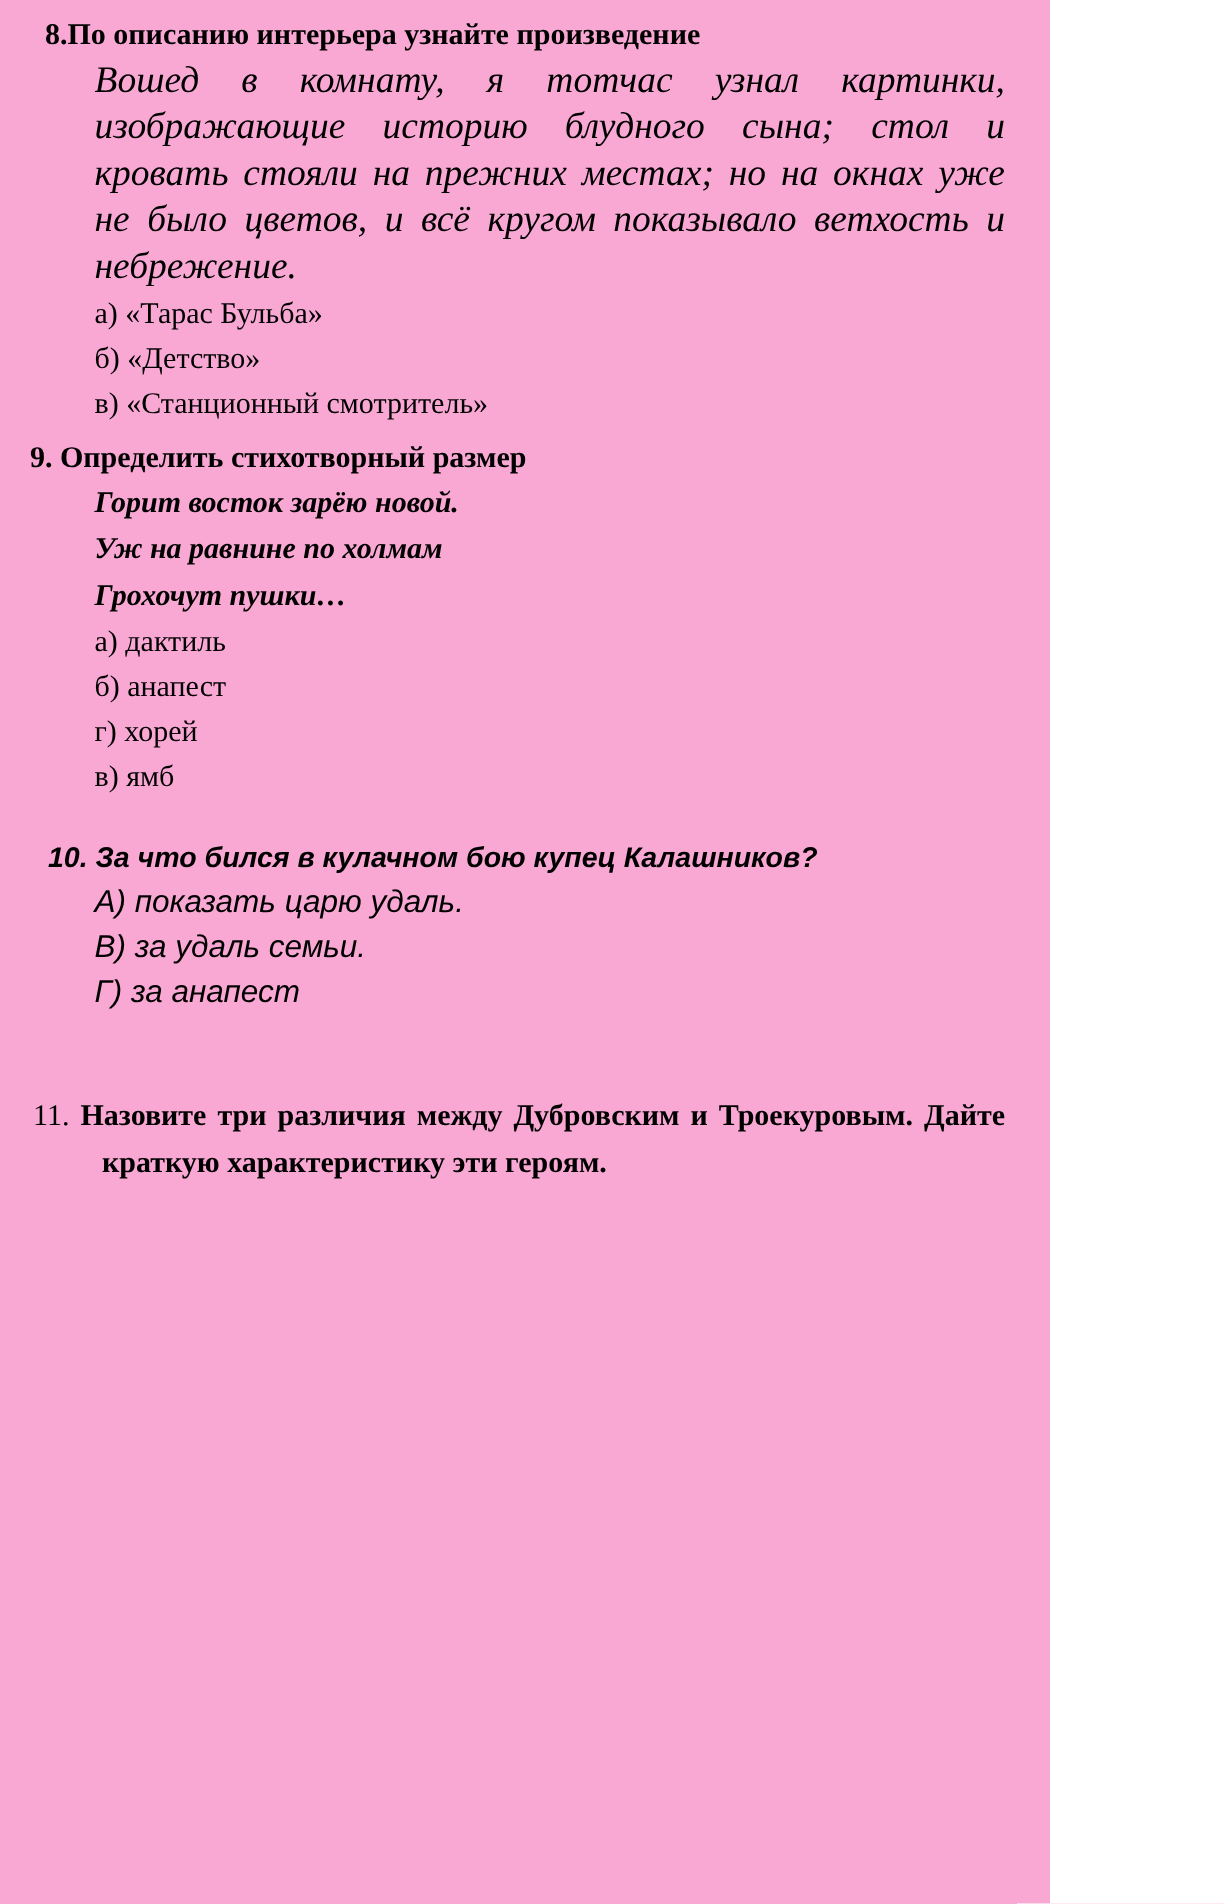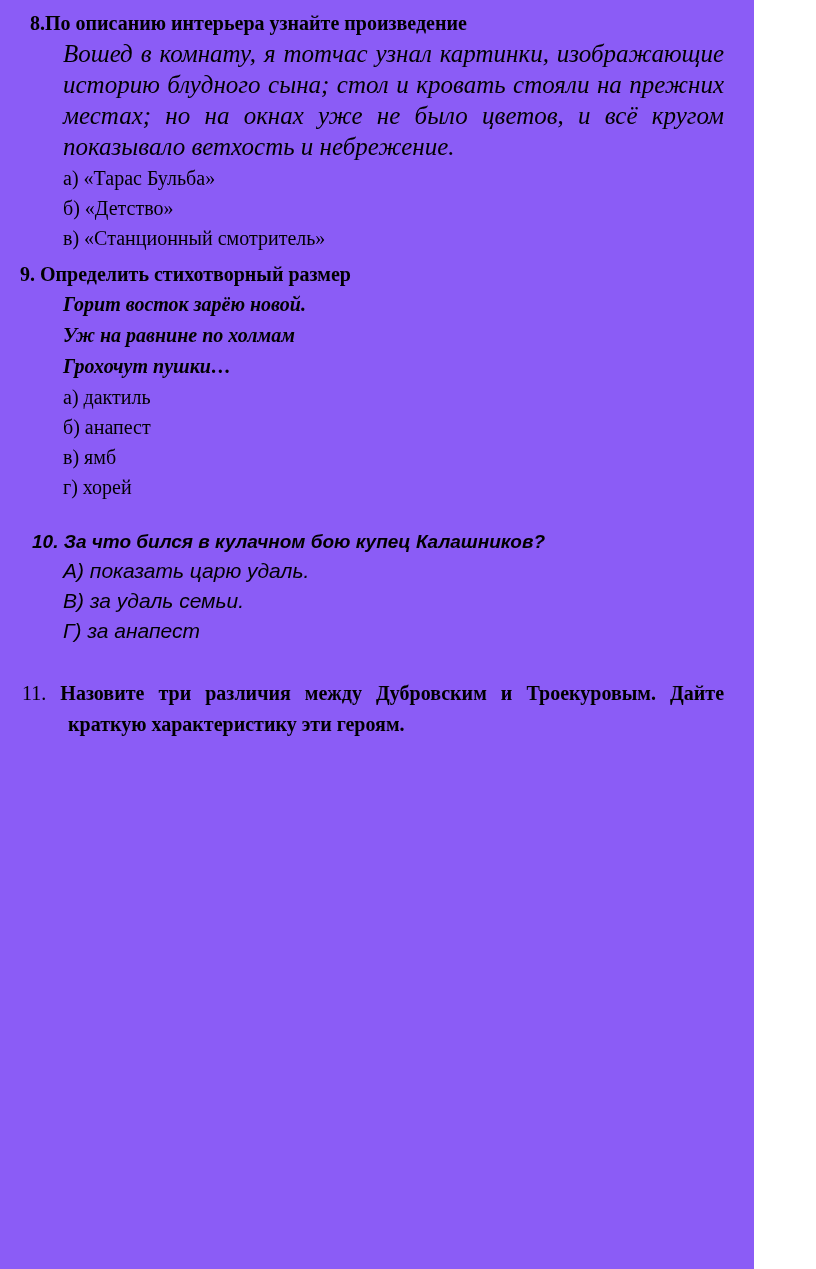--- a/index.html
+++ b/index.html
@@ -5,24 +5,24 @@
   * { margin: 0; padding: 0; box-sizing: border-box; }
   html, body { background: #ffffff; }
   body {
     width: 816px;
     height: 1269px;
     color: #000000;
     font-family: "Liberation Serif", serif;
     overflow: hidden;
   }
   .page {
-    width: 754px;
+    width: 700px;
     height: 1269px;
     padding: 8px 30px 0 30px;
-    background: #8b5cf6;
+    background: #f9a8d4;
   }
 
   .q-heading {
     font-size: 20px;
     font-weight: bold;
     line-height: 30px;
   }
 
   .quote {
     font-size: 25px;
@@ -73,21 +73,21 @@
     font-family: "Liberation Sans", sans-serif;
     font-size: 21px;
     font-style: italic;
     font-weight: normal;
     line-height: 30px;
   }
   .q10 .option:first-of-type { margin-top: 6px; }
 
   
   .q11 {
-    margin-top: 32px;
+    margin-top: 52px;
     margin-left: -8px;
     padding-left: 46px;
     text-indent: -46px;
     font-size: 20px;
     line-height: 31px;
     text-align: justify;
   }
   .q11 .q11-number {
     font-weight: normal;
   }
@@ -108,22 +108,22 @@
     <p class="option">в) «Станционный смотритель»</p>
   </section>
 
   <section class="q9">
     <p class="q-heading">9. Определить стихотворный размер</p>
     <p class="verse-line">Горит восток зарёю новой.</p>
     <p class="verse-line">Уж на равнине по холмам</p>
     <p class="verse-line">Грохочут пушки…</p>
     <p class="option">а) дактиль</p>
     <p class="option">б) анапест</p>
+    <p class="option">г) хорей</p>
     <p class="option">в) ямб</p>
-    <p class="option">г) хорей</p>
   </section>
 
   <section class="q10">
     <p class="q-heading">10. За что бился в кулачном бою купец Калашников?</p>
     <p class="option">А) показать царю удаль.</p>
     <p class="option">В) за удаль семьи.</p>
     <p class="option">Г) за анапест</p>
   </section>
 
   <section>

